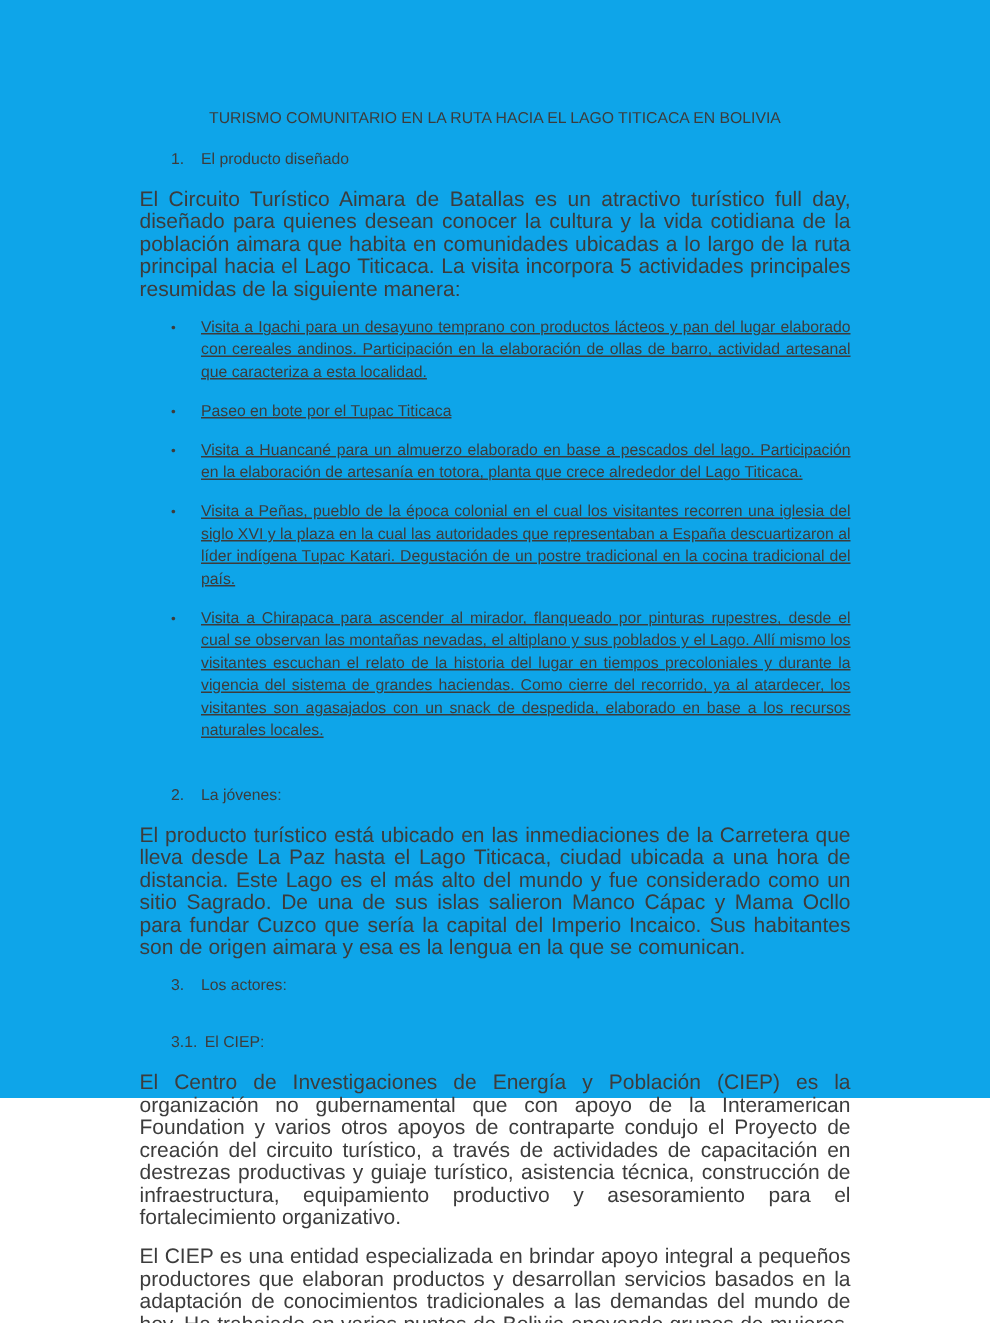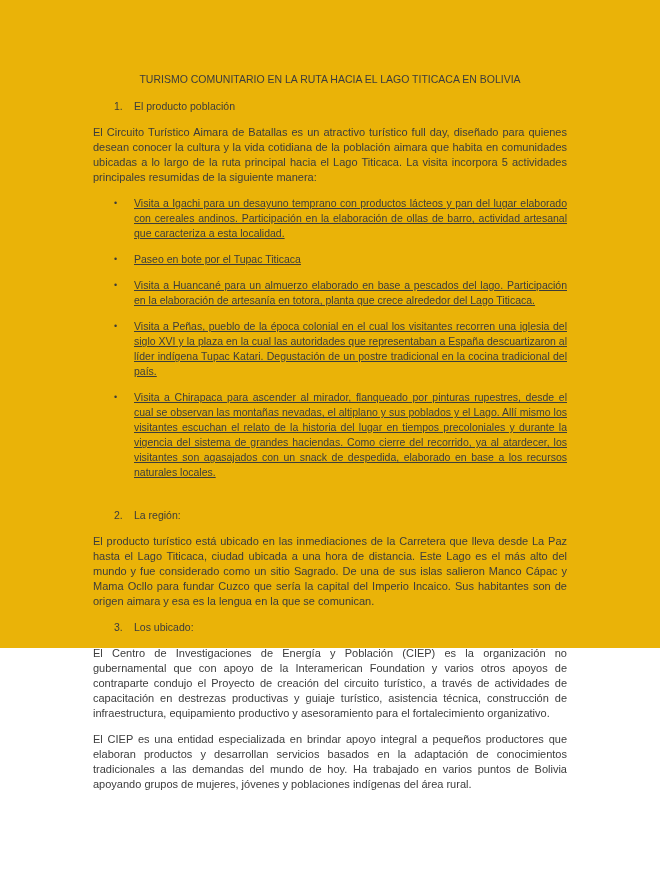--- a/index.html
+++ b/index.html
@@ -10,23 +10,23 @@
   body {
     width: 660px;
     height: 882px;
     overflow: hidden;
     font-family: "Liberation Sans", "DejaVu Sans", sans-serif;
     color: #3c3c3c;
   }
   .page {
     box-sizing: border-box;
     width: 660px;
-    height: 648px;
+    height: 732px;
     padding: 72px 93px 32px 93px;
-    background: #eab308;
+    background: #0ea5e9;
   }
   .doc-title {
     text-align: center;
     font-size: 10.5px;
     line-height: 15px;
     margin: 0 0 12px 0;
     font-weight: normal;
   }
   .heading {
     display: flex;
@@ -39,21 +39,21 @@
     min-width: 20px;
   }
   .heading.sub .num {
     min-width: 0;
     margin-right: 5px;
   }
   .heading-2 { margin-top: 28px; }
   .heading-31 { margin-top: 23px; }
   .para {
     margin: 0 0 11px 0;
-    font-size: 11px;
+    font-size: 14px;
     line-height: 15px;
     text-align: justify;
   }
   .bullet-list {
     margin: 0 0 0 21px;
     padding: 0;
     list-style: none;
   }
   .bullet-item {
     display: flex;
@@ -74,21 +74,21 @@
 </style>
 </head>
 <body>
 
 <div class="page">
 
   <div class="doc-title">TURISMO COMUNITARIO EN LA RUTA HACIA EL LAGO TITICACA EN BOLIVIA</div>
 
   <div class="heading">
     <span class="num">1.</span>
-    <span class="label">El producto población</span>
+    <span class="label">El producto diseñado</span>
   </div>
 
   <p class="para">El Circuito Turístico Aimara de Batallas es un atractivo turístico full day, diseñado para quienes desean conocer la cultura y la vida cotidiana de la población aimara que habita en comunidades ubicadas a lo largo de la ruta principal hacia el Lago Titicaca. La visita incorpora 5 actividades principales resumidas de la siguiente manera:</p>
 
   <ul class="bullet-list">
     <li class="bullet-item">
       <span class="marker">•</span>
       <span class="btext">Visita a Igachi para un desayuno temprano con productos lácteos y pan del lugar elaborado con cereales andinos. Participación en la elaboración de ollas de barro, actividad artesanal que caracteriza a esta localidad.</span>
     </li>
     <li class="bullet-item">
@@ -104,28 +104,32 @@
       <span class="btext">Visita a Peñas, pueblo de la época colonial en el cual los visitantes recorren una iglesia del siglo XVI y la plaza en la cual las autoridades que representaban a España descuartizaron al líder indígena Tupac Katari. Degustación de un postre tradicional en la cocina tradicional del país.</span>
     </li>
     <li class="bullet-item">
       <span class="marker">•</span>
       <span class="btext">Visita a Chirapaca para ascender al mirador, flanqueado por pinturas rupestres, desde el cual se observan las montañas nevadas, el altiplano y sus poblados y el Lago. Allí mismo los visitantes escuchan el relato de la historia del lugar en tiempos precoloniales y durante la vigencia del sistema de grandes haciendas. Como cierre del recorrido, ya al atardecer, los visitantes son agasajados con un snack de despedida, elaborado en base a los recursos naturales locales.</span>
     </li>
   </ul>
 
   <div class="heading heading-2">
     <span class="num">2.</span>
-    <span class="label">La región:</span>
+    <span class="label">La jóvenes:</span>
   </div>
 
   <p class="para">El producto turístico está ubicado en las inmediaciones de la Carretera que lleva desde La Paz hasta el Lago Titicaca, ciudad ubicada a una hora de distancia. Este Lago es el más alto del mundo y fue considerado como un sitio Sagrado. De una de sus islas salieron Manco Cápac y Mama Ocllo para fundar Cuzco que sería la capital del Imperio Incaico. Sus habitantes son de origen aimara y esa es la lengua en la que se comunican.</p>
 
   <div class="heading">
     <span class="num">3.</span>
-    <span class="label">Los ubicado:</span>
+    <span class="label">Los actores:</span>
   </div>
 
+  <div class="heading sub heading-31">
+    <span class="num">3.1.</span>
+    <span class="label">El CIEP:</span>
+  </div>
 
   <p class="para">El Centro de Investigaciones de Energía y Población (CIEP) es la organización no gubernamental que con apoyo de la Interamerican Foundation y varios otros apoyos de contraparte condujo el Proyecto de creación del circuito turístico, a través de actividades de capacitación en destrezas productivas y guiaje turístico, asistencia técnica, construcción de infraestructura, equipamiento productivo y asesoramiento para el fortalecimiento organizativo.</p>
 
   <p class="para">El CIEP es una entidad especializada en brindar apoyo integral a pequeños productores que elaboran productos y desarrollan servicios basados en la adaptación de conocimientos tradicionales a las demandas del mundo de hoy. Ha trabajado en varios puntos de Bolivia apoyando grupos de mujeres, jóvenes y poblaciones indígenas del área rural.</p>
 
 </div>
 
 </body></html>

